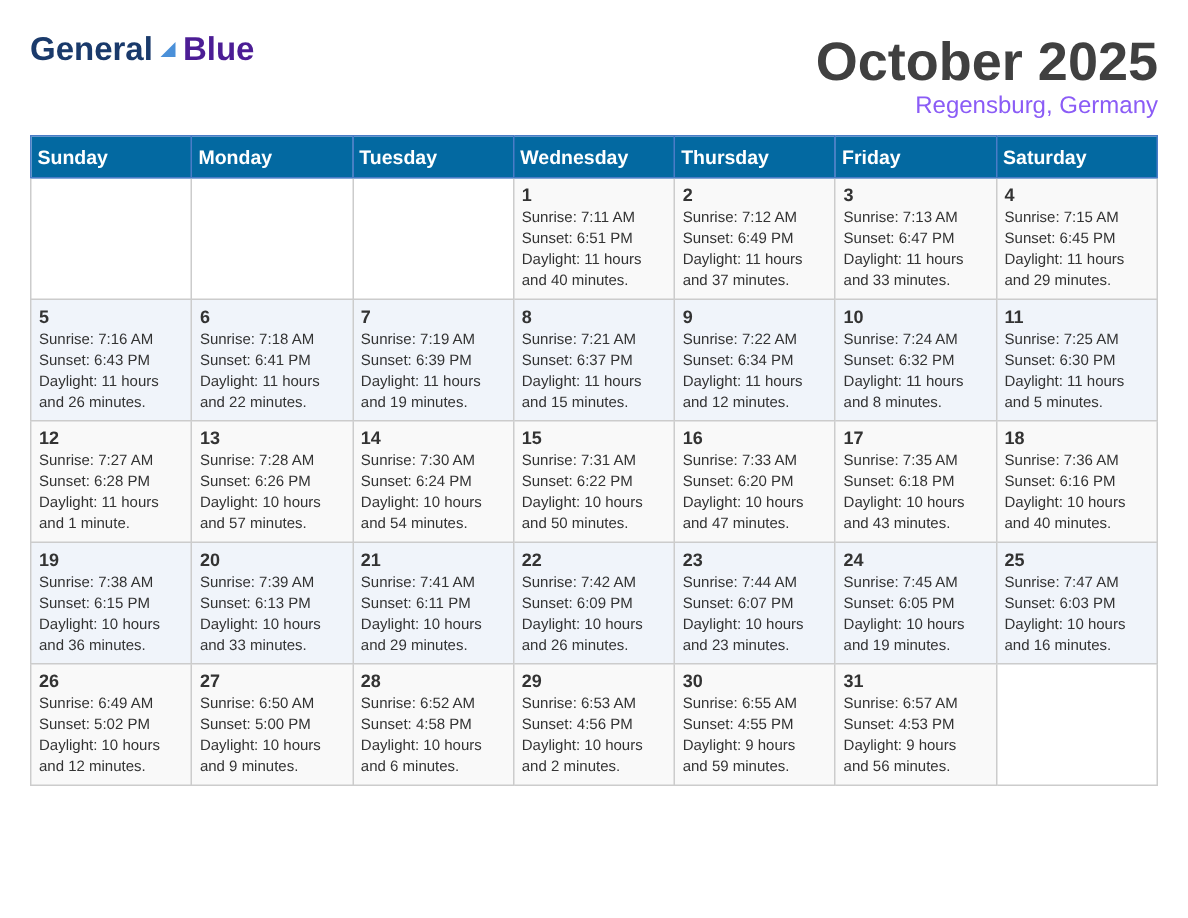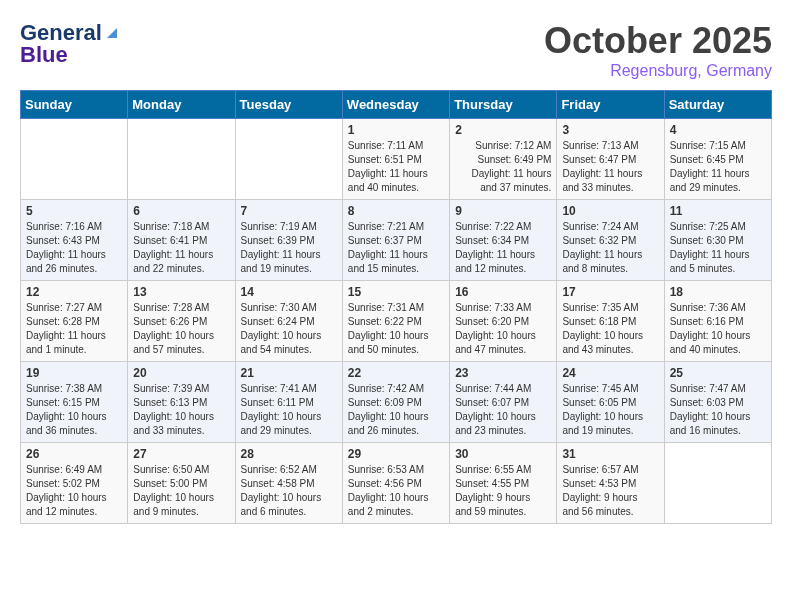--- a/index.html
+++ b/index.html
@@ -11,22 +11,22 @@
       padding: 20px;
     }
     .header {
       display: flex;
       justify-content: space-between;
       align-items: flex-start;
       margin-bottom: 10px;
     }
     .logo {
       display: flex;
-      flex-direction: column;
-      align-items: flex-start;
+      flex-direction: row;
+      align-items: flex-end;
     }
     .title-block {
       text-align: right;
     }
     .title-block h1 {
       font-size: 36px;
       font-weight: bold;
       color: #404040;
     }
     .title-block h2 {
@@ -117,21 +117,21 @@
         <td class="empty-cell"></td>
         <td>
           <span class="day-number">1</span>
           <div class="day-info" style="white-space: pre-line;">Sunrise: 7:11 AM
 Sunset: 6:51 PM
 Daylight: 11 hours
 and 40 minutes.</div>
         </td>
         <td>
           <span class="day-number">2</span>
-          <div class="day-info" style="white-space: pre-line; text-align: right;">Sunrise: 7:12 AM
+          <div class="day-info" style="white-space: pre-line;">Sunrise: 7:12 AM
 Sunset: 6:49 PM
 Daylight: 11 hours
 and 37 minutes.</div>
         </td>
         <td>
           <span class="day-number">3</span>
           <div class="day-info" style="white-space: pre-line;">Sunrise: 7:13 AM
 Sunset: 6:47 PM
 Daylight: 11 hours
 and 33 minutes.</div>

